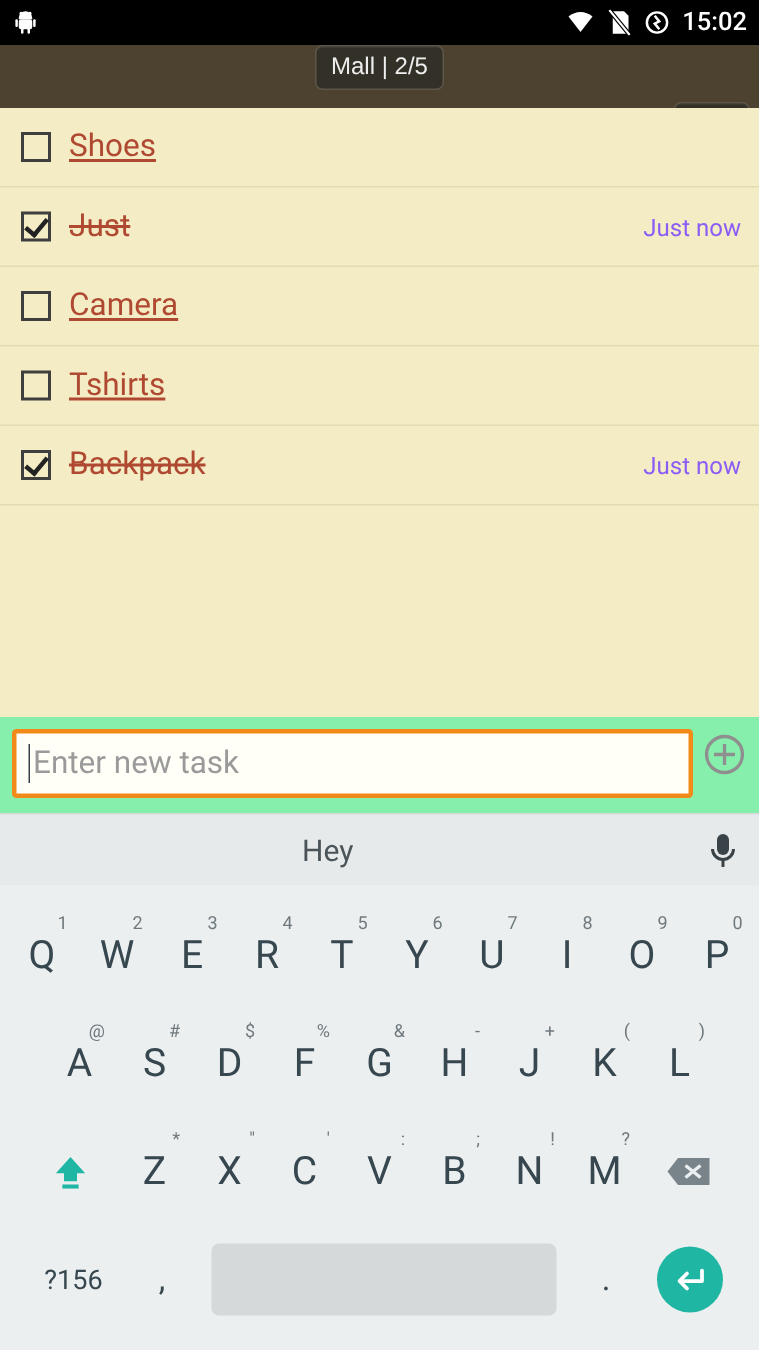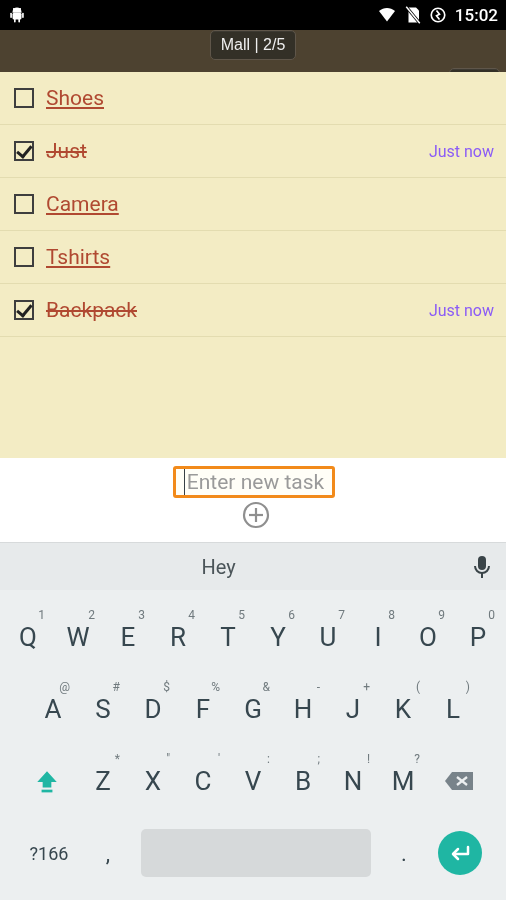--- a/index.html
+++ b/index.html
@@ -21,21 +21,21 @@
   .content { flex: 1; background: #f3ecc4; display: flex; flex-direction: column; }
   .tasks { flex: 1; }
   .task-row { display: flex; align-items: center; padding: 14px 12px 14px 14px; border-bottom: 1px solid #e3dcb0; }
   .chk { width: 20px; height: 20px; border: 2px solid #3e3e3e; margin-right: 12px; display: flex; align-items: center; justify-content: center; }
   .chk.checked::after { content: ""; display: block; width: 12px; height: 6px; border-left: 3px solid #222; border-bottom: 3px solid #222; transform: rotate(-50deg) translate(1px,-1px); }
   .task-label { font-size: 21px; color: #b04931; text-decoration: underline; }
   .task-label.done { text-decoration: line-through; color: #b04931; }
   .task-time { margin-left: auto; font-size: 16px; color: #8b5cf6; }
 
   
-  .entry-row { display: flex; align-items: center; padding: 8px 6px 10px 8px; background: #ffffff; flex-direction: column; }
+  .entry-row { display: flex; align-items: flex-start; padding: 8px 6px 10px 8px; background: #86efac; }
   .entry-box { flex: 1; border: 3px solid #f28a1a; border-radius: 3px; background: #fffef7; height: 46px; display: flex; align-items: center; padding: 0 8px; position: relative; }
   .entry-box .cursor { width: 1px; height: 26px; background: #374046; }
   .entry-box .ph { color: #9a9a9a; font-size: 21px; margin-left: 2px; }
   .addbtn { width: 34px; height: 34px; margin-left: 4px; display: flex; align-items: center; justify-content: center; }
 
   
   .sugbar { height: 48px; background: #e7eaeb; display: flex; align-items: center; border-top: 1px solid #d7dadb; gap: 21px; }
   .sugtext { flex: 1; text-align: center; font-size: 20px; color: #4b5559; }
   .mic { width: 48px; display: flex; align-items: center; justify-content: center; }
 
@@ -199,21 +199,21 @@
       </div>
     <div class="key back">
       <svg width="32" height="24" viewBox="0 0 32 24">
           <path d="M9 3 L30 3 L30 21 L9 21 L2 12 Z" fill="#78838a"></path>
           <line x1="14" y1="8" x2="24" y2="16" stroke="#eceff0" stroke-width="2.3"></line>
           <line x1="24" y1="8" x2="14" y2="16" stroke="#eceff0" stroke-width="2.3"></line>
         </svg>
     </div>
   </div>
   <div class="kbrow r4">
-    <div class="key sym">?166</div>
+    <div class="key sym">?156</div>
     <div class="key comma">,</div>
     <div class="key space"></div>
     <div class="key dot">.</div>
     <div class="key enter">
       <div class="enter-circ">
         <svg width="24" height="20" viewBox="0 0 24 20" fill="none" stroke="#fff" stroke-width="2.5" stroke-linecap="round" stroke-linejoin="round">
             <path d="M20 4 L20 11 L6 11"></path>
             <path d="M10 6 L5 11 L10 16"></path>
           </svg>
       </div>

